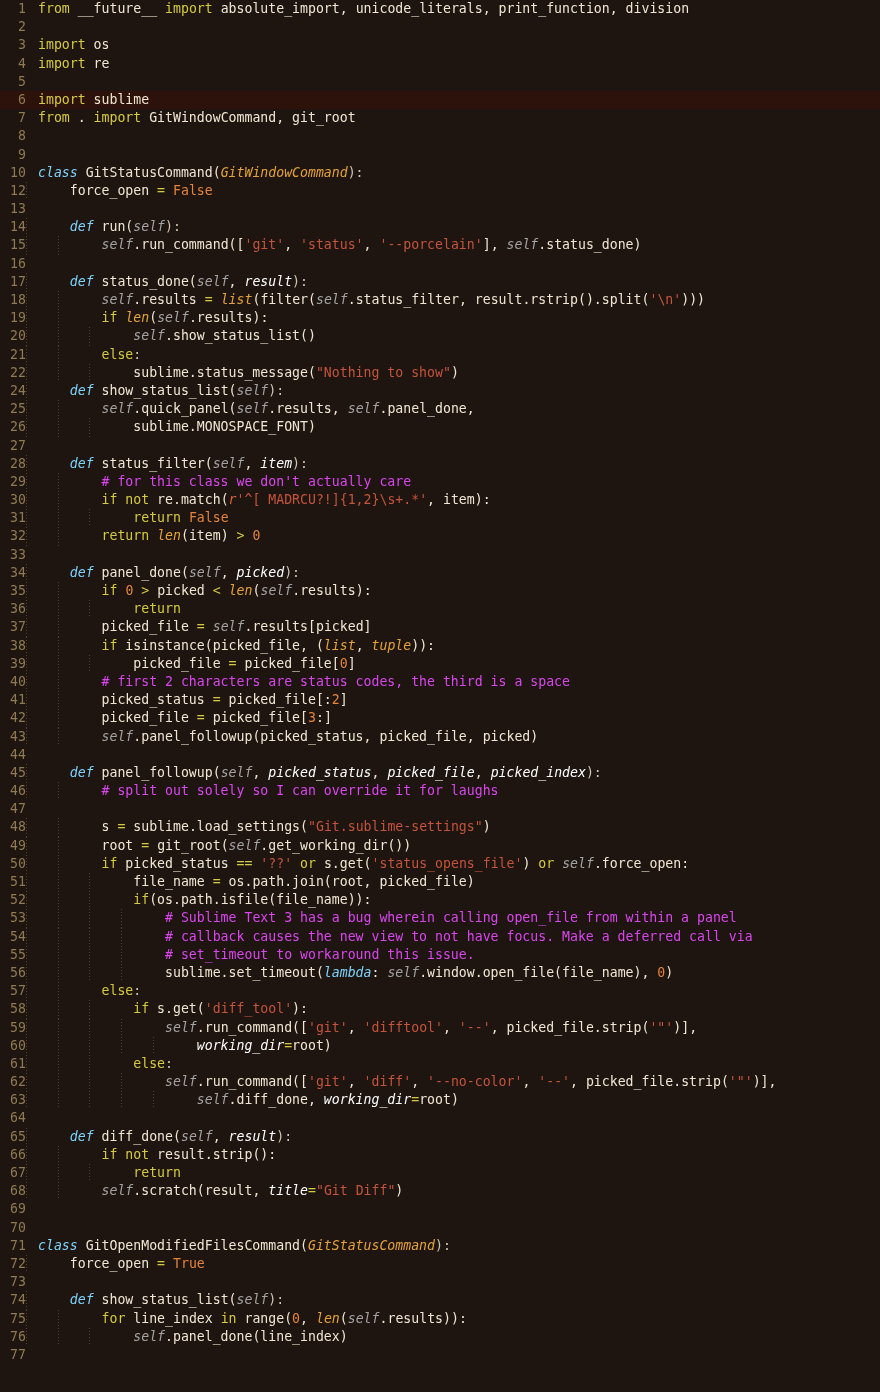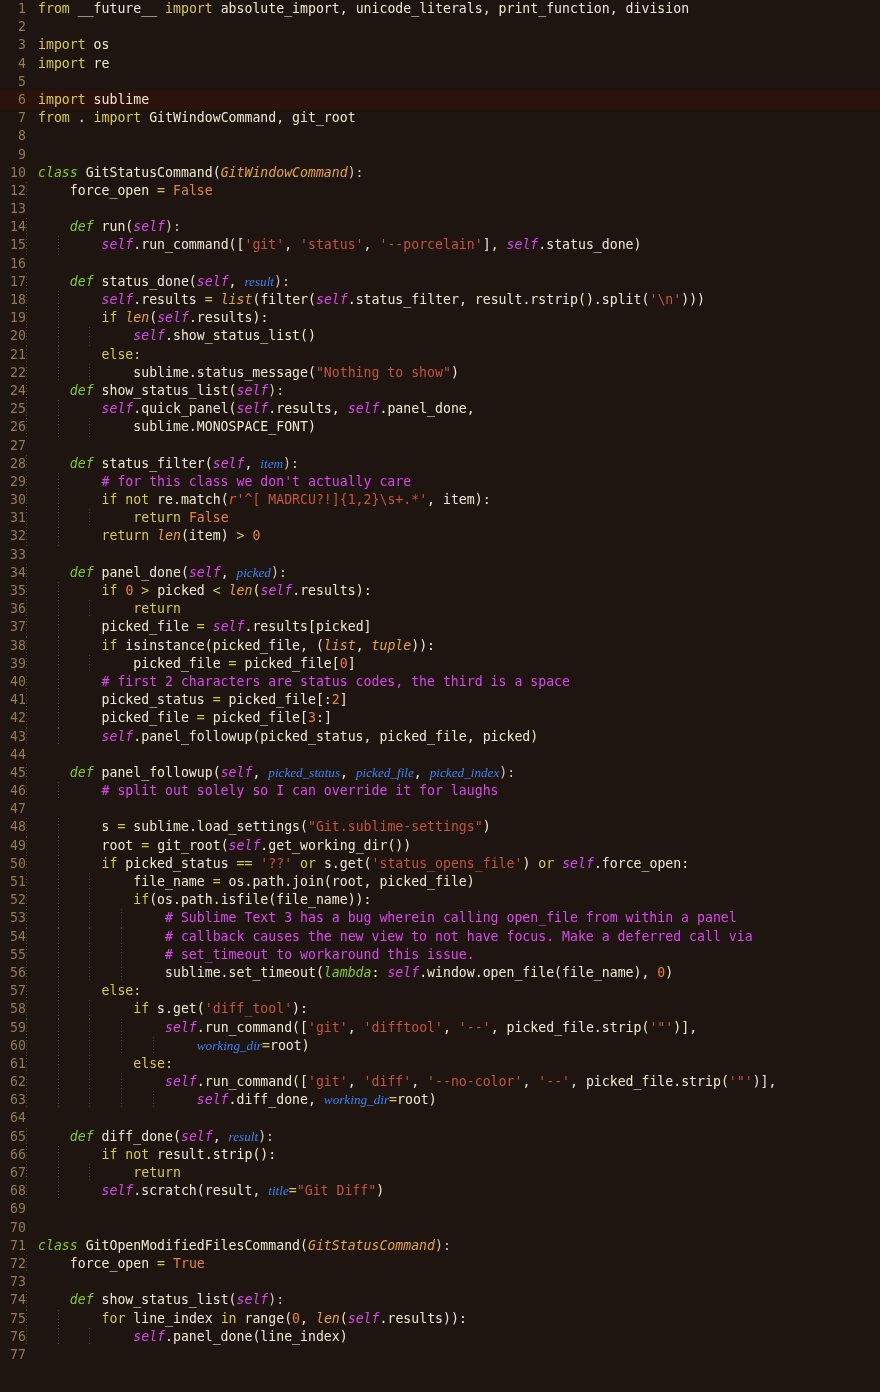--- a/index.html
+++ b/index.html
@@ -44,31 +44,31 @@
     pointer-events:none;
   }
   .guide{
     position:absolute;top:0;height:18.2px;width:1px;
     background-image:linear-gradient(to bottom,#5a4a2e 0,#5a4a2e 1px,transparent 1px,transparent 3px);
     background-size:1px 3px;
     opacity:.85;
   }
   
   .kw   {color:#d6cb3e;}            
-  .kwd  {color:#84cc16;font-style:italic;} 
+  .kwd  {color:#7dd3fc;font-style:italic;} 
   .fn   {color:#f0e6d2;}            
   .base {color:#e5a33a;font-style:italic;} 
-  .self {color:#d946ef;font-style:italic;margin-top:44px;} 
+  .self {color:#a3a3a3;font-style:italic;margin-top:44px;} 
   .bi   {color:#e5a33a;font-style:italic;} 
   .str  {color:#c4543c;}            
   .num  {color:#e5843a;}            
   .cmt  {color:#d946ef;}            
   .op   {color:#d6cb3e;}            
   .pun  {color:#cfc5b2;}            
-  .param{color:#3b82f6;font-style:italic;font-family:Liberation Serif, serif;} 
+  .param{color:#ffffff;font-style:italic;} 
   .mod  {color:#f0e6d2;}
   .prefix{color:#e0643c;font-style:italic;}
 </style>
 </head>
 <body>
 
 <div id="editor">
     <div class="line"><div class="gutter">1</div><div class="code"><span class="kw">from</span><span class="fn"> </span><span class="mod">__future__</span><span class="fn"> </span><span class="kw">import</span><span class="fn"> absolute_import, unicode_literals, print_function, division</span></div></div>
     <div class="line"><div class="gutter">2</div><div class="code"></div></div>
     <div class="line"><div class="gutter">3</div><div class="code"><span class="kw">import</span><span class="fn"> os</span></div></div>

